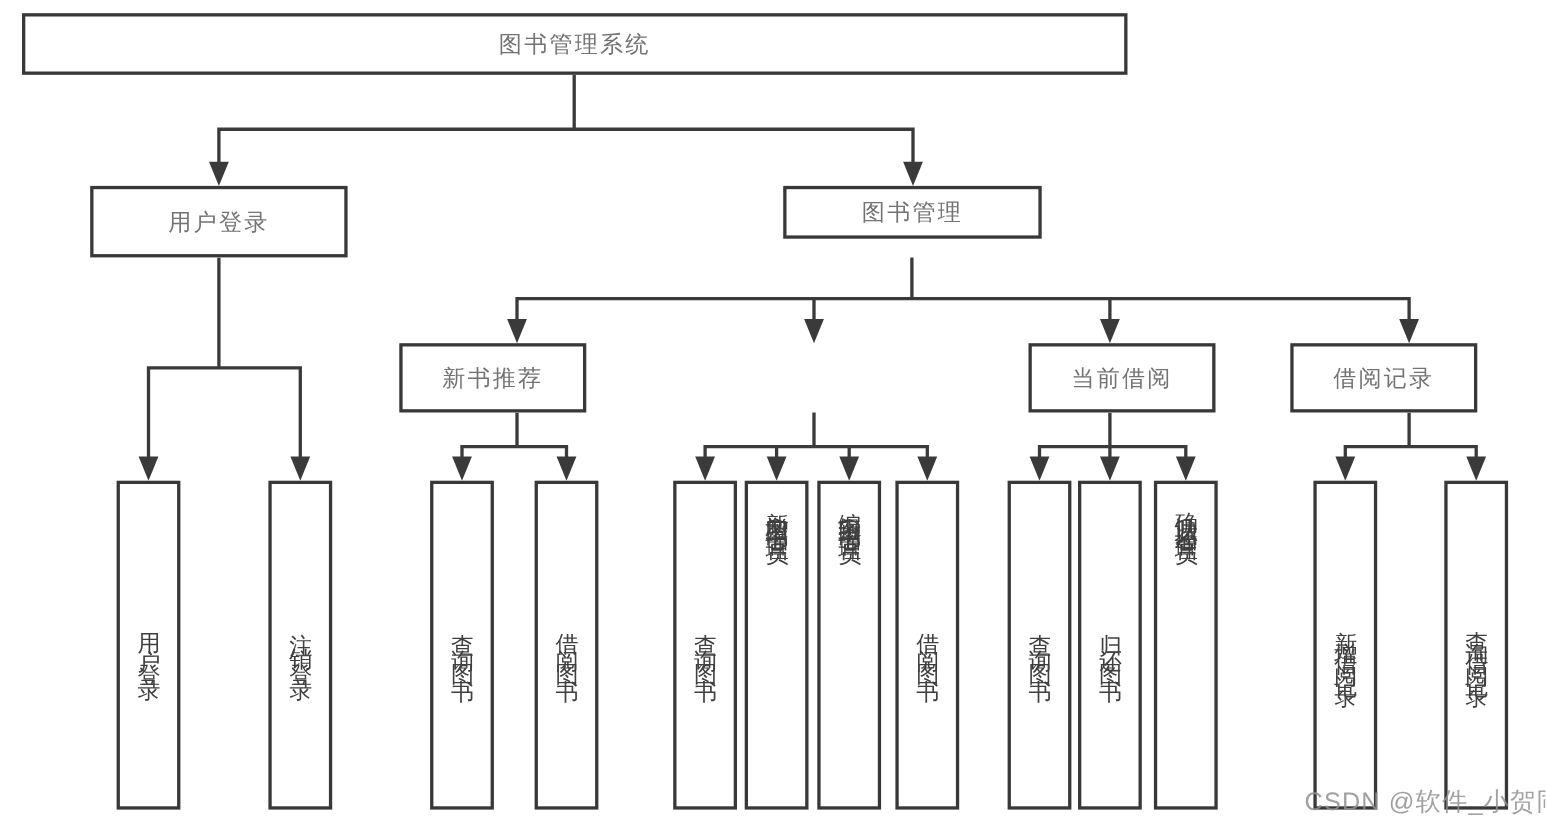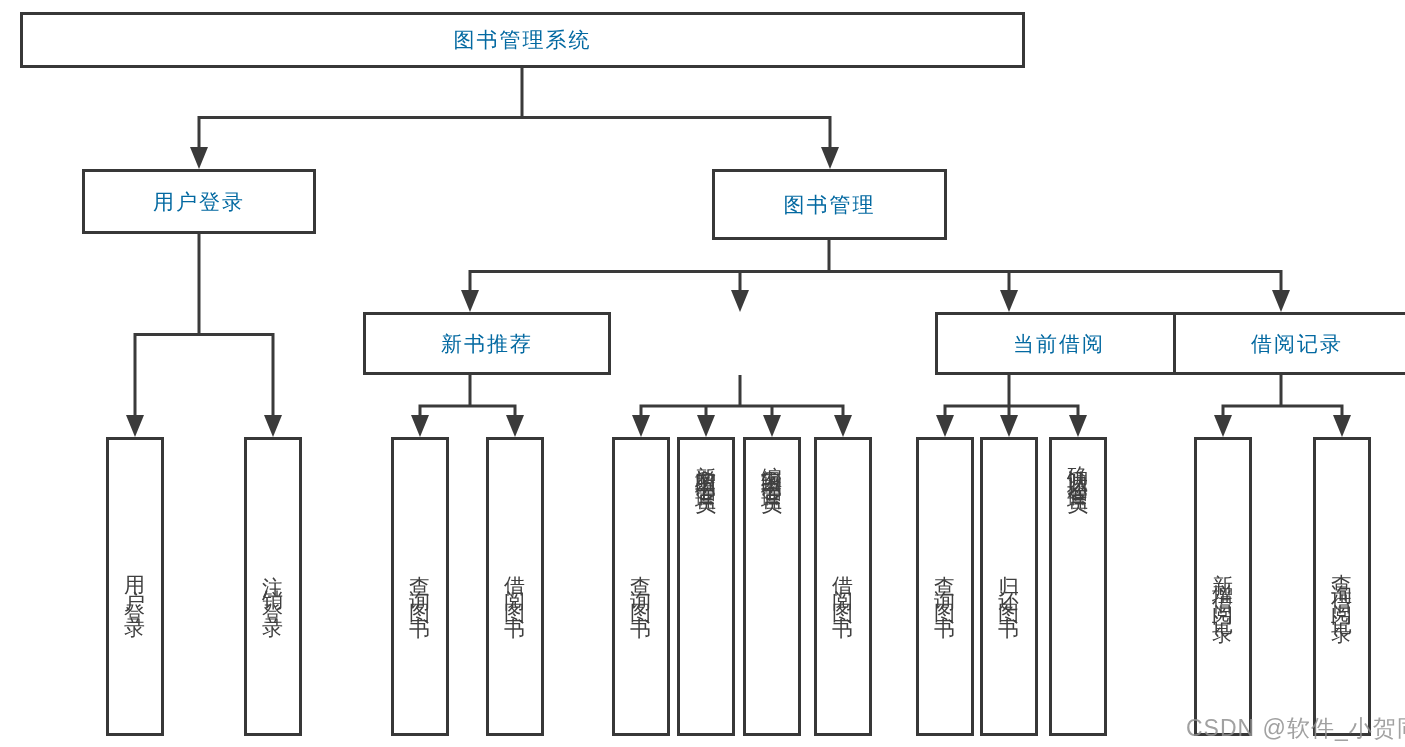--- a/index.html
+++ b/index.html
@@ -4,26 +4,26 @@
 <style>
   html,body{margin:0;padding:0;background:#fff;}
   .stage{
     position:relative;width:1405px;height:747px;background:#fff;overflow:hidden;
     font-family:"Liberation Sans","DejaVu Sans",sans-serif;
   }
   .connectors{position:absolute;left:0;top:0;width:1405px;height:747px;}
   .node{
     position:absolute;box-sizing:border-box;background:#fff;
     border:3px solid #383838;display:flex;align-items:center;justify-content:center;
-    color:#0369a1;font-size:21px;letter-spacing:2px;z-index:2;
+    color:#737373;font-size:21px;letter-spacing:2px;z-index:2;
   }
   .node-root{left:20px;top:12px;width:1005px;height:56px;}
   .node-l2a{left:82px;top:169px;width:234px;height:65px;}
-  .node-l2b{left:712px;top:169px;width:235px;height:71px;}
-  .node-l3{top:312px;width:248px;height:63px;}
+  .node-l2b{left:712px;top:169px;width:235px;height:48px;}
+  .node-l3{top:312px;width:170px;height:63px;}
   .l3-1{left:363px;} .l3-2{left:633px;} .l3-3{left:935px;} .l3-4{left:1173px;align-items:center;}
   .leaf{
     position:absolute;box-sizing:border-box;top:437px;width:58px;height:299px;
     border:3px solid #383838;background:#fff;display:flex;align-items:center;justify-content:center;z-index:2;
   }
   .leaf span{
     writing-mode:vertical-rl;text-orientation:mixed;
     font-size:21px;color:#3f3f3f;letter-spacing:14px;line-height:1;
   }
   .leaf.med span{letter-spacing:10px;}

